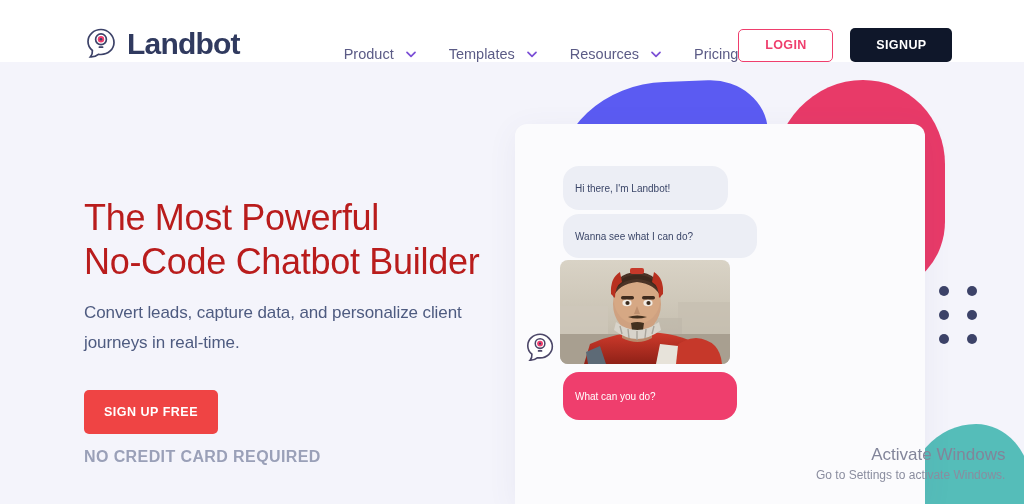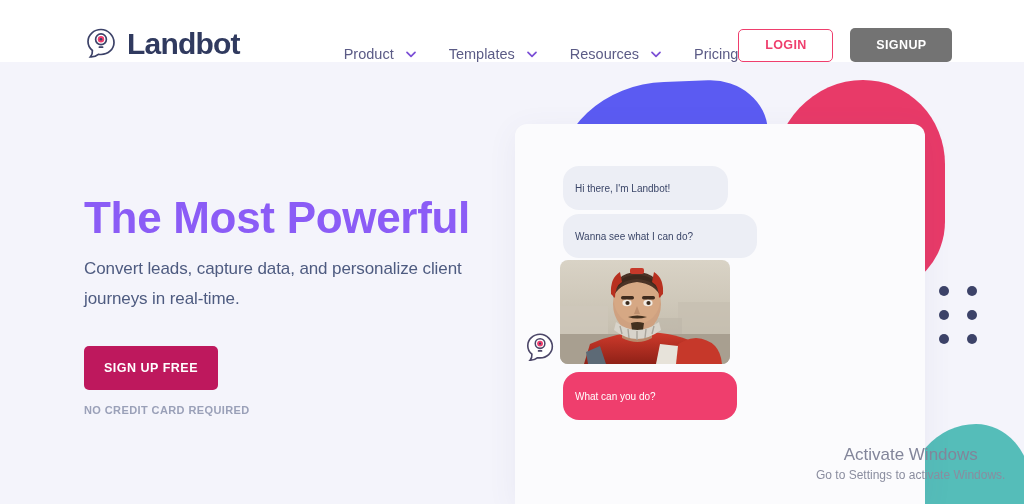--- a/index.html
+++ b/index.html
@@ -39,21 +39,21 @@
 
   .auth { display:flex; align-items:center; gap:17px; margin-left:auto; margin-right:96px; }
   .btn-login {
     width:95px; height:33px; border:1.6px solid #ef3e6d; border-radius:5px;
     background:#ffffff; color:#ef3e6d;
     font-size:12.5px; font-weight:bold; letter-spacing:.4px;
     display:flex; align-items:center; justify-content:center; cursor:pointer;
   }
   .btn-signup {
     width:102px; height:34px; border:none; border-radius:5px;
-    background:#737373; color:#ffffff;
+    background:#0f172a; color:#ffffff;
     font-size:12.5px; font-weight:bold; letter-spacing:.4px;
     display:flex; align-items:center; justify-content:center; cursor:pointer;
   }
 
   
   .blob { position:absolute; z-index:5; }
   .blob-blue {
     left:556px; top:82px; width:212px; height:112px;
     background:#5b5bf2;
     border-radius:110px 58px 0 0 / 96px 52px 0 0;
@@ -66,38 +66,38 @@
   }
   .blob-teal {
     left:905px; top:424px; width:126px; height:160px;
     background:#55bdb9;
     border-radius:80px 62px 0 0 / 90px 70px 0 0;
   }
 
   
   .hero { position:absolute; left:84px; top:196px; z-index:20; width:430px; }
   .hero h1 {
-    font-size:44px; font-weight:bold; line-height:44px;
-    color:#8b5cf6; letter-spacing:-0.3px;
+    font-size:36px; font-weight:normal; line-height:44px;
+    color:#b91c1c; letter-spacing:-0.3px;
   }
   .hero h1 .l2 { display:block; }
   .hero p {
     margin-top:14px;
     font-size:17px; line-height:30px; color:#4e5b80; letter-spacing:-0.1px;
   }
   .btn-cta {
     margin-top:32px;
     width:134px; height:44px; border:none; border-radius:5px;
-    background:#be185d; color:#ffffff;
+    background:#ef4444; color:#ffffff;
     font-size:12.5px; font-weight:bold; letter-spacing:.5px;
     display:flex; align-items:center; justify-content:center; cursor:pointer;
   }
   .fineprint {
     margin-top:14px;
-    font-size:11px; font-weight:bold; letter-spacing:.4px; color:#9aa0b8;
+    font-size:16px; font-weight:bold; letter-spacing:.4px; color:#9aa0b8;
   }
 
   
   .chat-card {
     position:absolute; left:515px; top:124px;
     width:410px; height:380px;
     background:#fbfbfd;
     border-radius:12px 12px 0 0;
     box-shadow:0 6px 30px rgba(80,80,140,.07);
     z-index:25;
@@ -134,21 +134,21 @@
   .dots {
     position:absolute; left:939px; top:286px;
     display:grid; grid-template-columns:repeat(2,10px); gap:14px 18px;
     z-index:40;
   }
   .dots i { width:10px; height:10px; border-radius:50%; background:#3c4268; display:block; }
 
   
   .watermark {
     position:absolute; left:816px; top:444px; z-index:55;
-    color:#8d8fa0; text-align:center; pointer-events:none;
+    color:#8d8fa0; text-align:right; pointer-events:none;
   }
   .watermark .wm-title { font-size:17px; line-height:22px; color:#82859a; }
   .watermark .wm-sub { font-size:12px; line-height:18px; color:#8a8d9f; }
 </style>
 </head>
 <body>
 
 <div class="page">
 
   <div class="blob blob-blue"></div>
@@ -202,20 +202,21 @@
 
     <div class="auth">
       <div class="btn-login">LOGIN</div>
       <div class="btn-signup">SIGNUP</div>
     </div>
   </div>
 
   <div class="hero">
     <h1>
       <span class="l1">The Most Powerful</span>
+      <span class="l2">No-Code Chatbot Builder</span>
     </h1>
     <p>Convert leads, capture data, and personalize client journeys in real-time.</p>
     <div class="btn-cta">SIGN UP FREE</div>
     <div class="fineprint">NO CREDIT CARD REQUIRED</div>
   </div>
 
   <div class="chat-card">
 
     <div class="bubble bubble-bot b1">Hi there, I'm Landbot!</div>
 

